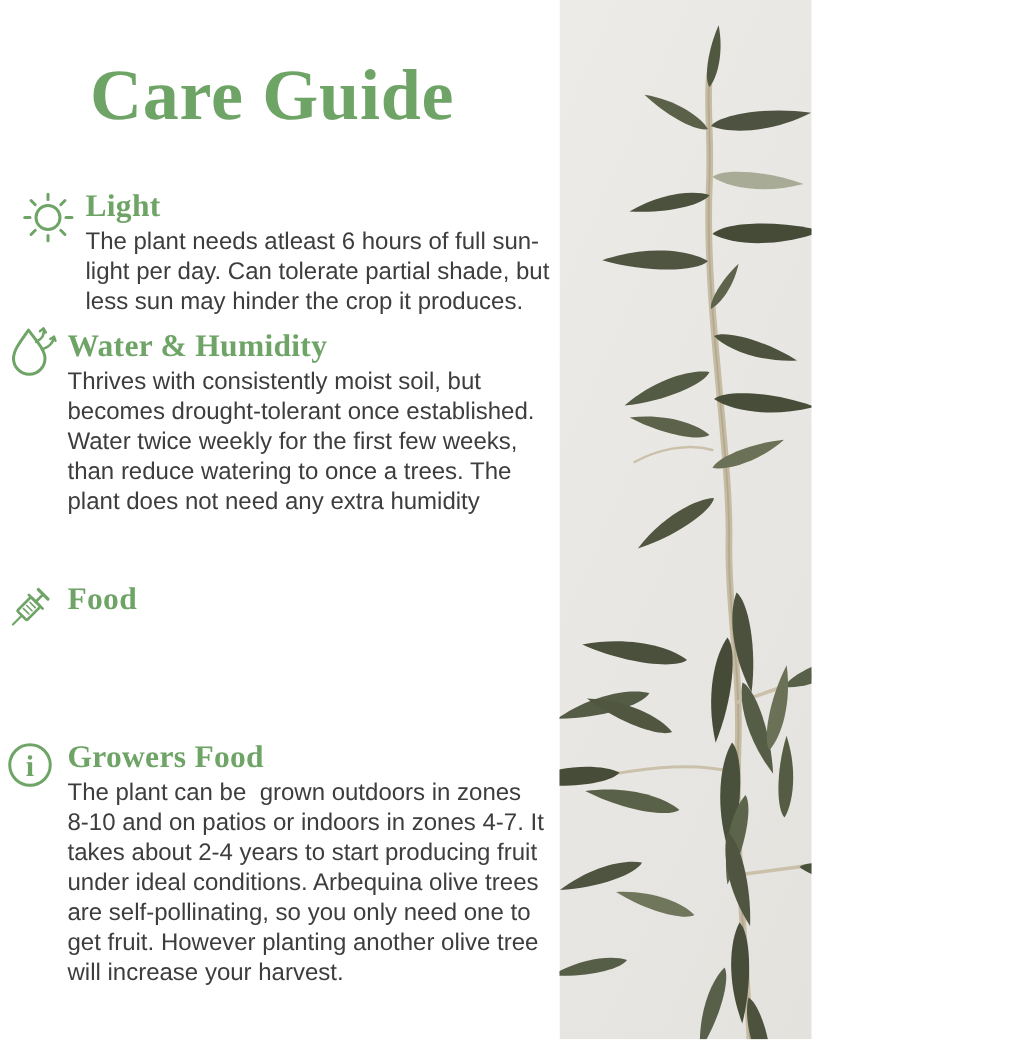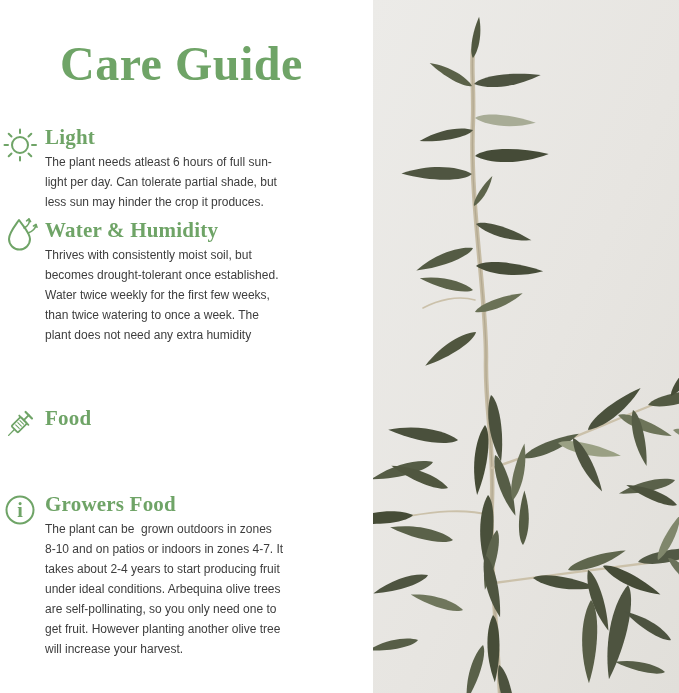--- a/index.html
+++ b/index.html
@@ -2,61 +2,61 @@
 <html><head>
 <meta charset="utf-8">
 <style>
   :root{
     --green:#6fa467;
     --ink:#3d3d3d;
   }
   html,body{margin:0;padding:0;background:#fff;}
   .canvas{
     position:relative;
-    width:679px;height:693px;
+    width:541px;height:693px;
     background:#ffffff;
     overflow:hidden;
     font-family:"Liberation Sans",sans-serif;
   }
   .page-title{
     position:absolute;left:60px;top:38px;
     margin:0;
     font-family:"Liberation Serif",serif;
     font-weight:700;
     font-size:48px;line-height:52px;
     color:var(--green);
     letter-spacing:0.5px;
   }
   .section{
     position:absolute;left:0;width:368px;
   }
-  #sec-light{top:126px;}
+  #sec-light{top:126px;margin-left:12px;}
   #sec-water{top:219px;}
-  #sec-food{top:388px;margin-top:19px;}
+  #sec-food{top:388px;}
   #sec-growers{top:493px;}
   .icon-wrap{
     position:absolute;left:1px;top:0;
     width:40px;height:40px;
   }
   #sec-water .icon-wrap{top:-6px;}
   #sec-food  .icon-wrap{top:-4px;}
   #sec-growers .icon-wrap{top:0px;}
   .icon-wrap svg{display:block;}
   .sec-content{margin-left:45px;}
   .sec-heading{
     margin:0 0 4px 0;
     font-family:"Liberation Serif",serif;
     font-weight:700;
     font-size:21px;line-height:22px;
     color:var(--green);
     letter-spacing:0.2px;
   }
   .sec-body{
     margin:0;
-    font-size:12px;line-height:20px;
+    font-size:16px;line-height:20px;
     color:var(--ink);
     white-space:pre-wrap;
   }
   .photo{
     position:absolute;left:373px;top:0;
     width:306px;height:693px;
   }
   .photo svg{display:block;}
 </style>
 </head>
@@ -96,21 +96,21 @@
         <path d="M25.6 7.8 L28 6 L29.6 8.6" stroke-width="1.6"></path>
         <path d="M27 20 C31.5 18.5 34.5 15.5 35 11.5" stroke-width="1.6"></path>
         <path d="M32.5 13 L35 11.5 L36 14.2" stroke-width="1.6"></path>
       </svg>
     </div>
     <div class="sec-content">
       <h2 class="sec-heading">Water &amp; Humidity</h2>
       <p class="sec-body">Thrives with consistently moist soil, but
 becomes drought-tolerant once established.
 Water twice weekly for the first few weeks,
-than twice watering to once a week. The
+than reduce watering to once a trees. The
 plant does not need any extra humidity</p>
     </div>
   </section>
 
   <section class="section" id="sec-food">
     <div class="icon-wrap">
       <svg width="40" height="40" viewBox="0 0 40 40" fill="none" stroke="#6fa467" stroke-width="1.8" stroke-linecap="round">
         <g transform="rotate(-45 20 20)">
           <line x1="2.5" y1="20" x2="11" y2="20" stroke-width="1.4"></line>
           <rect x="11" y="15.5" width="13" height="9" rx="1"></rect>

